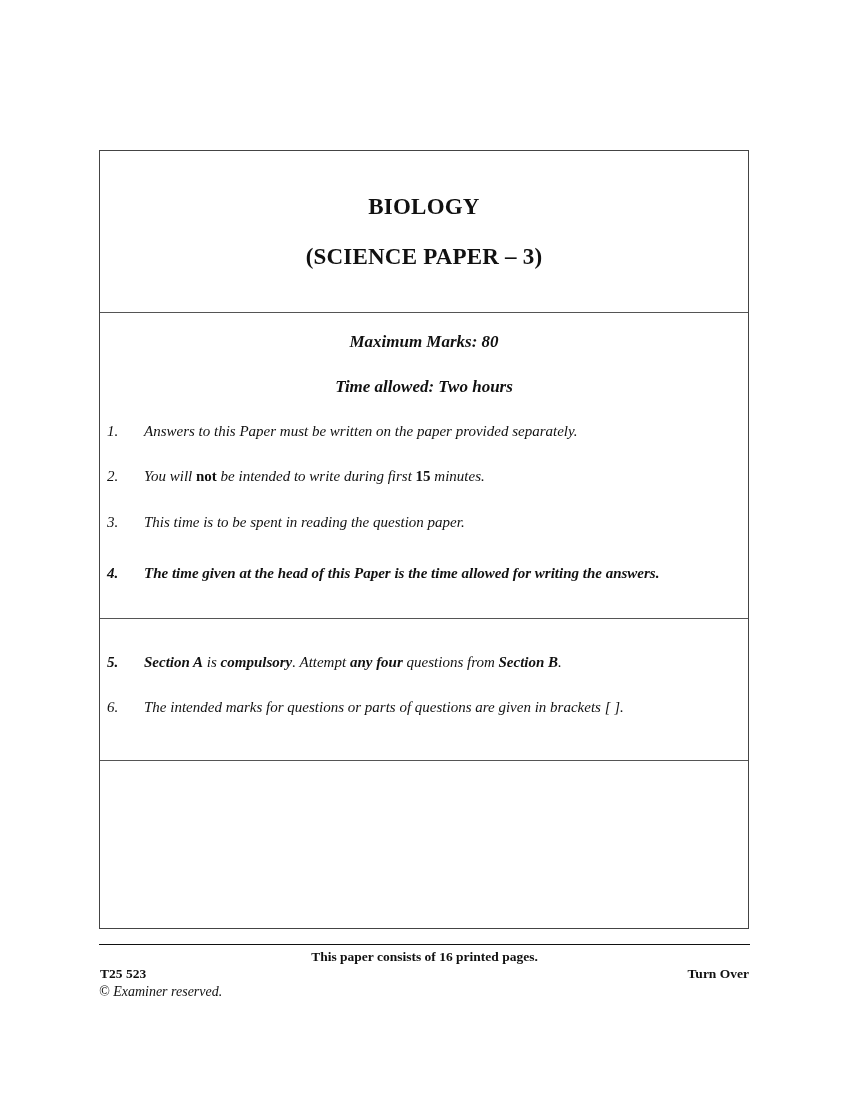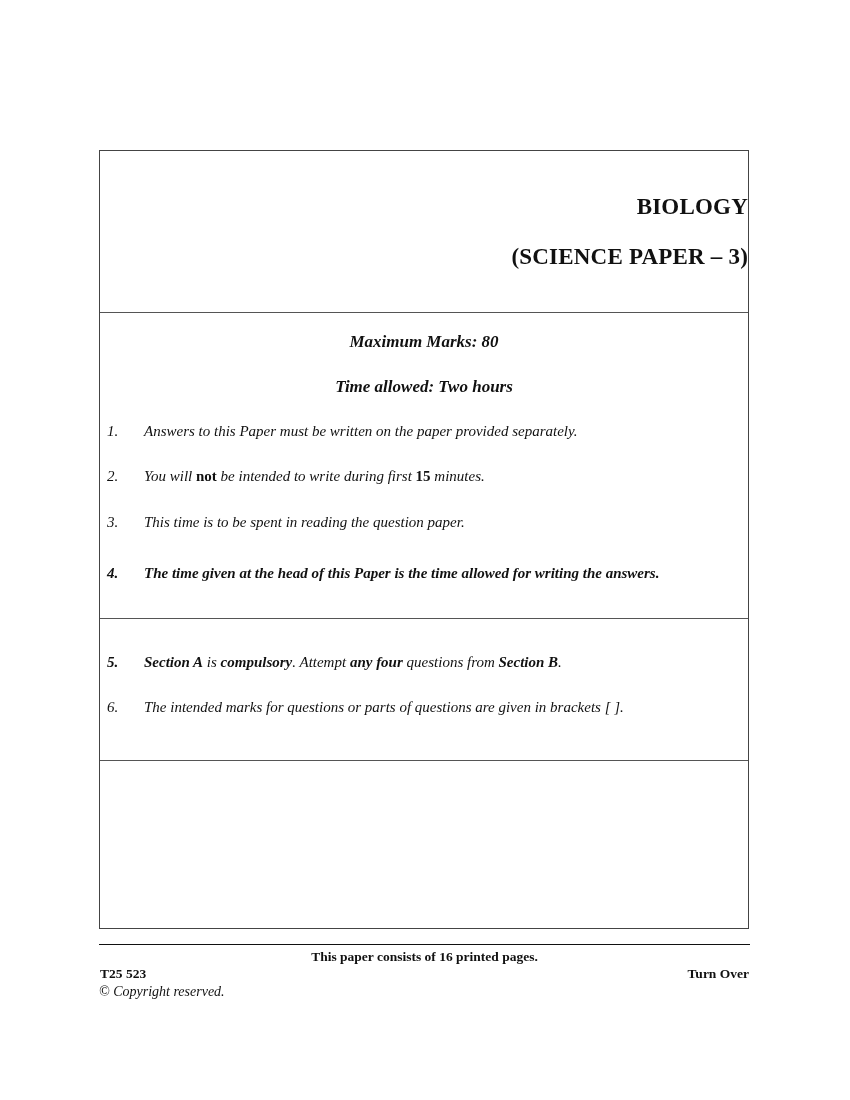--- a/index.html
+++ b/index.html
@@ -2,21 +2,21 @@
 <html><head>
 <meta charset="utf-8">
 <style>
   html, body { margin: 0; padding: 0; background: #ffffff; }
   body { width: 850px; height: 1100px; position: relative; overflow: hidden;
          font-family: "Liberation Serif", "DejaVu Serif", serif; color: #111; }
   .frame { position: absolute; left: 99px; top: 150px; width: 650px; height: 779px;
            border: 1.5px solid #444; box-sizing: border-box; }
   .sec { position: absolute; left: 0; right: 0; box-sizing: border-box; }
   .divider { position: absolute; left: 0; right: 0; height: 0; border-top: 1.5px solid #555; }
-  .title { position: absolute; left: 0; right: 0; text-align: right; font-weight: bold;
+  .title { position: absolute; left: 0; right: 0; text-align: center; font-weight: bold;
            font-size: 23px; letter-spacing: 0.2px; }
   .center-it { position: absolute; left: 0; right: 0; text-align: center; font-style: italic;
                font-size: 17px; }
   .bold { font-weight: bold; }
   .item { position: absolute; left: 7px; right: 10px; font-style: italic; font-size: 15px;
           white-space: nowrap; }
   .item .num { display: inline-block; width: 37px; }
   .footer-rule { position: absolute; left: 99px; width: 651px; top: 944px; border-top: 1px solid #111; }
   .foot { position: absolute; font-size: 13.5px; font-weight: bold; }
   .copy { position: absolute; left: 99px; top: 984px; font-size: 14px; font-style: italic; }
@@ -60,13 +60,13 @@
     </div>
   </div>
   <div class="divider" style="top:609px;"></div>
 
 </div>
 
 <div class="footer-rule"></div>
 <div class="foot" style="left:99px;width:651px;top:949px;text-align:center;">This paper consists of 16 printed pages.</div>
 <div class="foot" style="left:100px;top:966px;">T25 523</div>
 <div class="foot" style="right:101px;top:966px;">Turn Over</div>
-<div class="copy">© Copyright reserved.</div>
+<div class="copy">© Examiner reserved.</div>
 
 </body></html>

